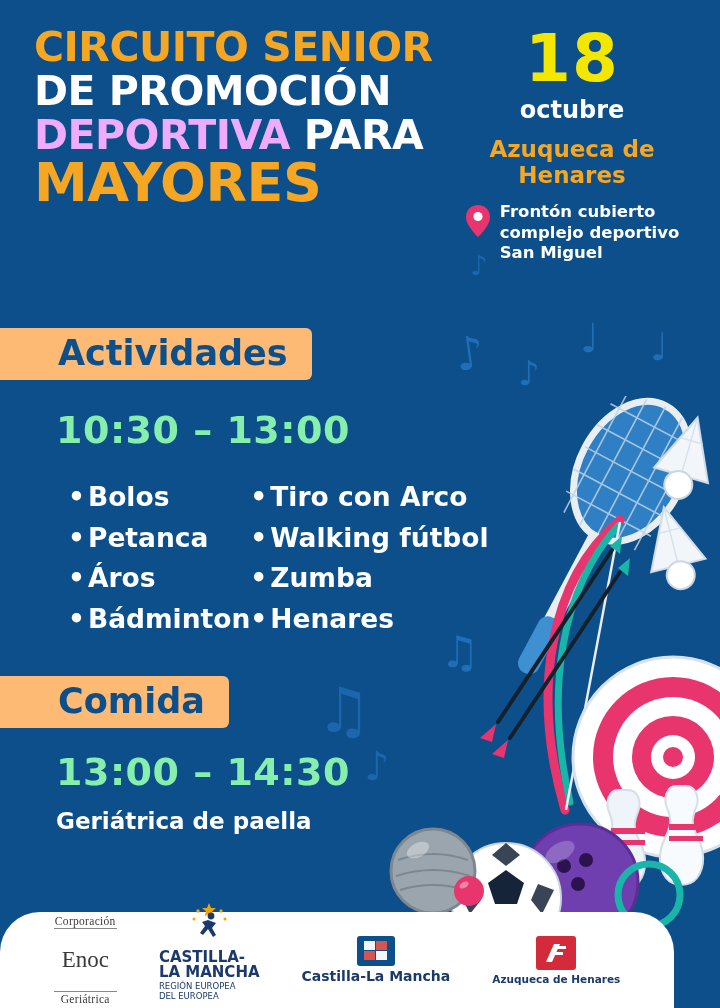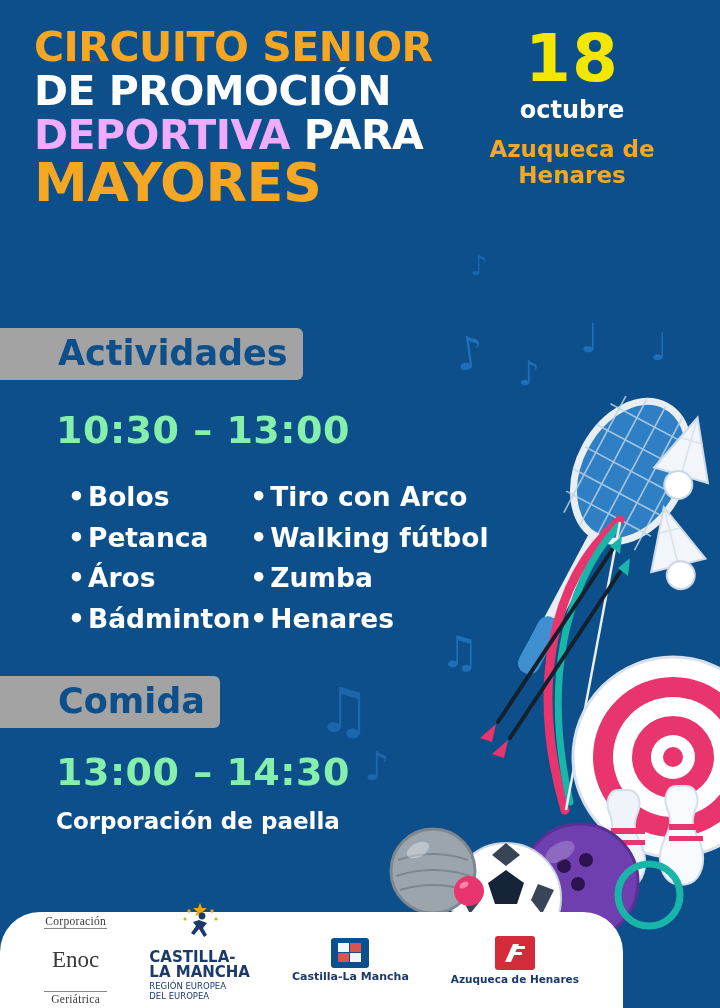--- a/index.html
+++ b/index.html
@@ -104,26 +104,26 @@
     font-weight: bold;
     line-height: 1.25;
     text-align: left;
     font-family: "DejaVu Sans", sans-serif;
   }
 
   
   .tab {
     position: absolute;
     left: 0;
-    background: #a3a3a3;
+    background: #fdba74;
     color: #0d4f8b;
     font-family: "DejaVu Sans", sans-serif;
     font-weight: bold;
     font-size: 35px;
-    padding: 5px 15px 7px 58px;
+    padding: 5px 24px 7px 58px;
     border-radius: 0 6px 6px 0;
   }
   .tab-actividades { top: 328px; }
   .tab-comida { top: 676px; }
 
   .time {
     position: absolute;
     left: 56px;
     font-family: "DejaVu Sans", sans-serif;
     font-weight: bold;
@@ -167,21 +167,21 @@
     font-family: "DejaVu Sans", sans-serif;
     font-weight: bold;
     font-size: 23px;
   }
 
   
   .footer {
     position: absolute;
     left: 0;
     bottom: 0;
-    width: 623px;
+    width: 674px;
     height: 96px;
     background: #ffffff;
     border-radius: 40px 40px 0 0;
     display: flex;
     align-items: center;
     justify-content: center;
     gap: 42px;
   }
   .logo {
     display: flex;
@@ -233,21 +233,21 @@
   }
   .jccm-shield {
     width: 38px; height: 30px;
     background: #0d4f8b;
     border-radius: 3px;
     display: flex; align-items: center; justify-content: center;
     color: #fff; font-size: 13px; font-weight: bold;
     font-family: "DejaVu Sans", sans-serif;
   }
   .jccm-label {
-    font-size: 11px; font-weight: bold; color: #1b3a6b;
+    font-size: 14px; font-weight: bold; color: #1b3a6b;
     font-family: "DejaVu Sans", sans-serif;
   }
 
   .logo-azuqueca {
     display: flex; align-items: center; flex-direction: column; gap: 3px;
   }
   .az-mark {
     width: 40px; height: 34px;
     background: #d32b3a;
     border-radius: 3px;
@@ -394,20 +394,31 @@
       <span class="or">DEPORTIVA</span>
       <span class="wh">PARA</span>
     </div>
     <div class="t-line t4">MAYORES</div>
   </div>
 
   <div class="date-block">
     <div class="big-day">18</div>
     <div class="month">octubre</div>
     <div class="city">Azuqueca de Henares</div>
+    <div class="venue-row">
+      <span class="pin">
+        <svg width="26" height="34" viewBox="0 0 26 34">
+          <path d="M13 1 C6 1 1 6.5 1 13 C1 22 13 33 13 33 C13 33 25 22 25 13 C25 6.5 20 1 13 1 Z" fill="#e8356d"></path>
+          <circle cx="13" cy="12.5" r="4.6" fill="#ffffff"></circle>
+        </svg>
+      </span>
+      <span class="venue-text" style="white-space:pre-line;">Frontón cubierto
+complejo deportivo
+San Miguel</span>
+    </div>
   </div>
 
   <div class="tab tab-actividades">Actividades</div>
   <div class="time time-morning">10:30 – 13:00</div>
 
   <div class="activities">
     <div class="act-col">
       <div class="act-item">Bolos</div>
       <div class="act-item">Petanca</div>
       <div class="act-item">Áros</div>
@@ -416,21 +427,21 @@
     <div class="act-col">
       <div class="act-item">Tiro con Arco</div>
       <div class="act-item">Walking fútbol</div>
       <div class="act-item">Zumba</div>
       <div class="act-item">Henares</div>
     </div>
   </div>
 
   <div class="tab tab-comida">Comida</div>
   <div class="time time-lunch">13:00 – 14:30</div>
-  <div class="meal-note">Corporación de paella</div>
+  <div class="meal-note">Geriátrica de paella</div>
 
   <div class="footer">
 
     <div class="logo">
       <div class="logo-enoc">
         <div class="l1">Corporación</div>
         <div class="l2">Enoc</div>
         <div class="l3">Geriátrica</div>
       </div>
     </div>

